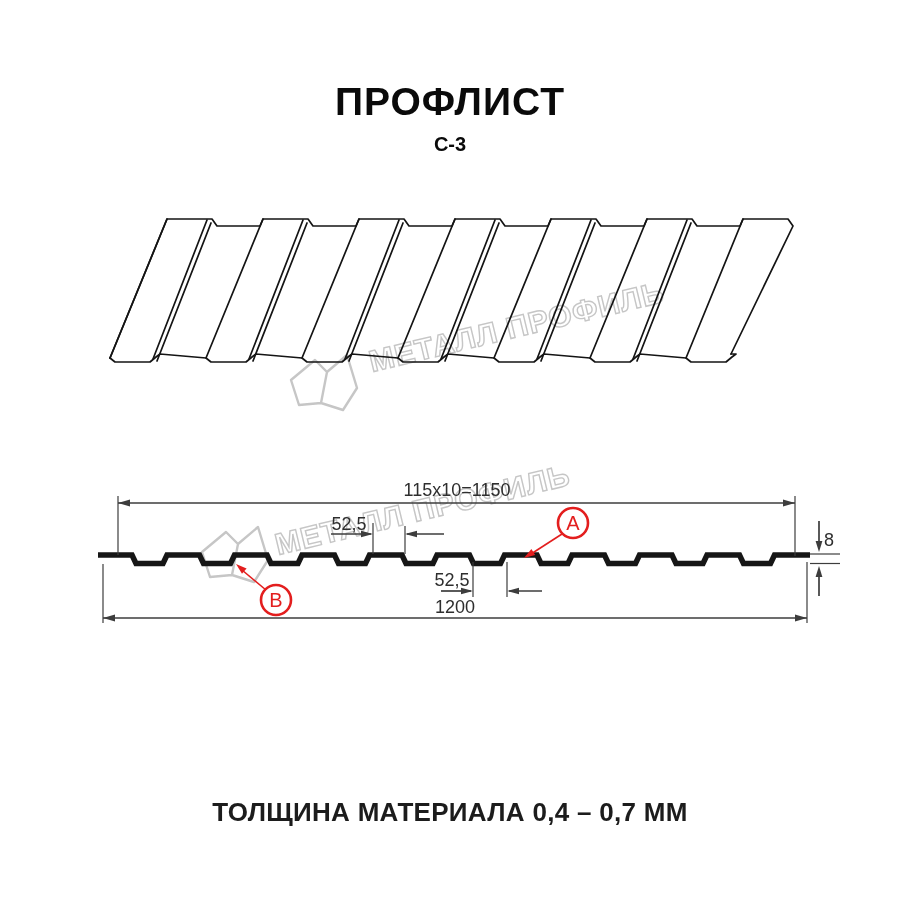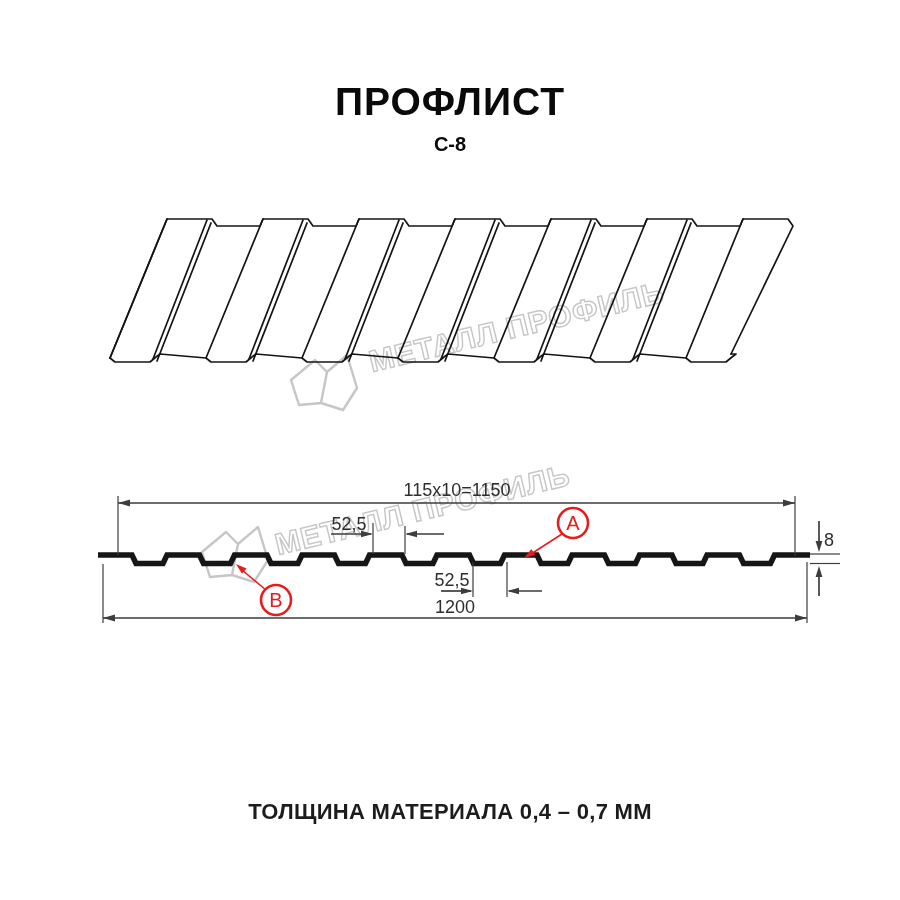--- a/index.html
+++ b/index.html
@@ -17,21 +17,21 @@
   .main-title{
     position:absolute;top:74px;left:0;width:100%;text-align:center;
     font-size:39px;line-height:44px;font-weight:700;letter-spacing:1px;color:var(--ink);
   }
   .subtitle{
     position:absolute;top:127px;left:0;width:100%;text-align:center;
     font-size:20px;line-height:22px;font-weight:700;color:var(--ink);
   }
   .footer-note{
     position:absolute;top:794px;left:0;width:100%;text-align:center;
-    font-size:22px;line-height:24px;font-weight:600;letter-spacing:.3px;color:#1c1c1c;
+    font-size:26px;line-height:24px;font-weight:600;letter-spacing:.3px;color:#1c1c1c;
   }
   svg{position:absolute;left:0;top:0;}
   .sheet3d{stroke:#141414;stroke-width:1.7;fill:none;stroke-linejoin:round;stroke-linecap:round;}
   .profile{stroke:#161616;stroke-width:5.5;fill:none;stroke-linejoin:miter;}
   .dimline{stroke:var(--line);stroke-width:1.7;fill:none;}
   .thinref{stroke:var(--line);stroke-width:1.2;fill:none;}
   .dimarrow{fill:var(--line);stroke:none;}
   .dimtext{font-family:"Liberation Sans",sans-serif;font-size:18px;fill:#2e2e2e;}
   .badge-circle{stroke:var(--accent);stroke-width:2.6;fill:none;}
   .badge-letter{font-family:"Liberation Sans",sans-serif;font-size:20px;fill:var(--accent);}
@@ -42,21 +42,21 @@
     fill:none;stroke:var(--wm);stroke-width:1.4;
   }
   .wm-logo{fill:none;stroke:var(--wm);stroke-width:2.4;stroke-linejoin:round;}
 </style>
 </head>
 <body>
 
 <div class="page">
 
   <div class="main-title">ПРОФЛИСТ</div>
-  <div class="subtitle">С-8</div>
+  <div class="subtitle">С-3</div>
 
   <svg width="900" height="900" viewBox="0 0 900 900">
 
     <g>
       <path class="wm-logo" d="M291,374 L315,354 L327,366 L347,349 L357,382 L343,404 L321,397 L299,399 Z M327,366 L321,397"></path>
       <text class="wm-text" transform="translate(372,366) rotate(-13.5)">МЕТАЛЛ ПРОФИЛЬ</text>
     </g>
     <g>
       <path class="wm-logo" d="M202,546 L226,526 L238,538 L258,521 L268,554 L254,576 L232,569 L210,571 Z M238,538 L232,569"></path>
       <text class="wm-text" transform="translate(278,549) rotate(-13.5)">МЕТАЛЛ ПРОФИЛЬ</text>

